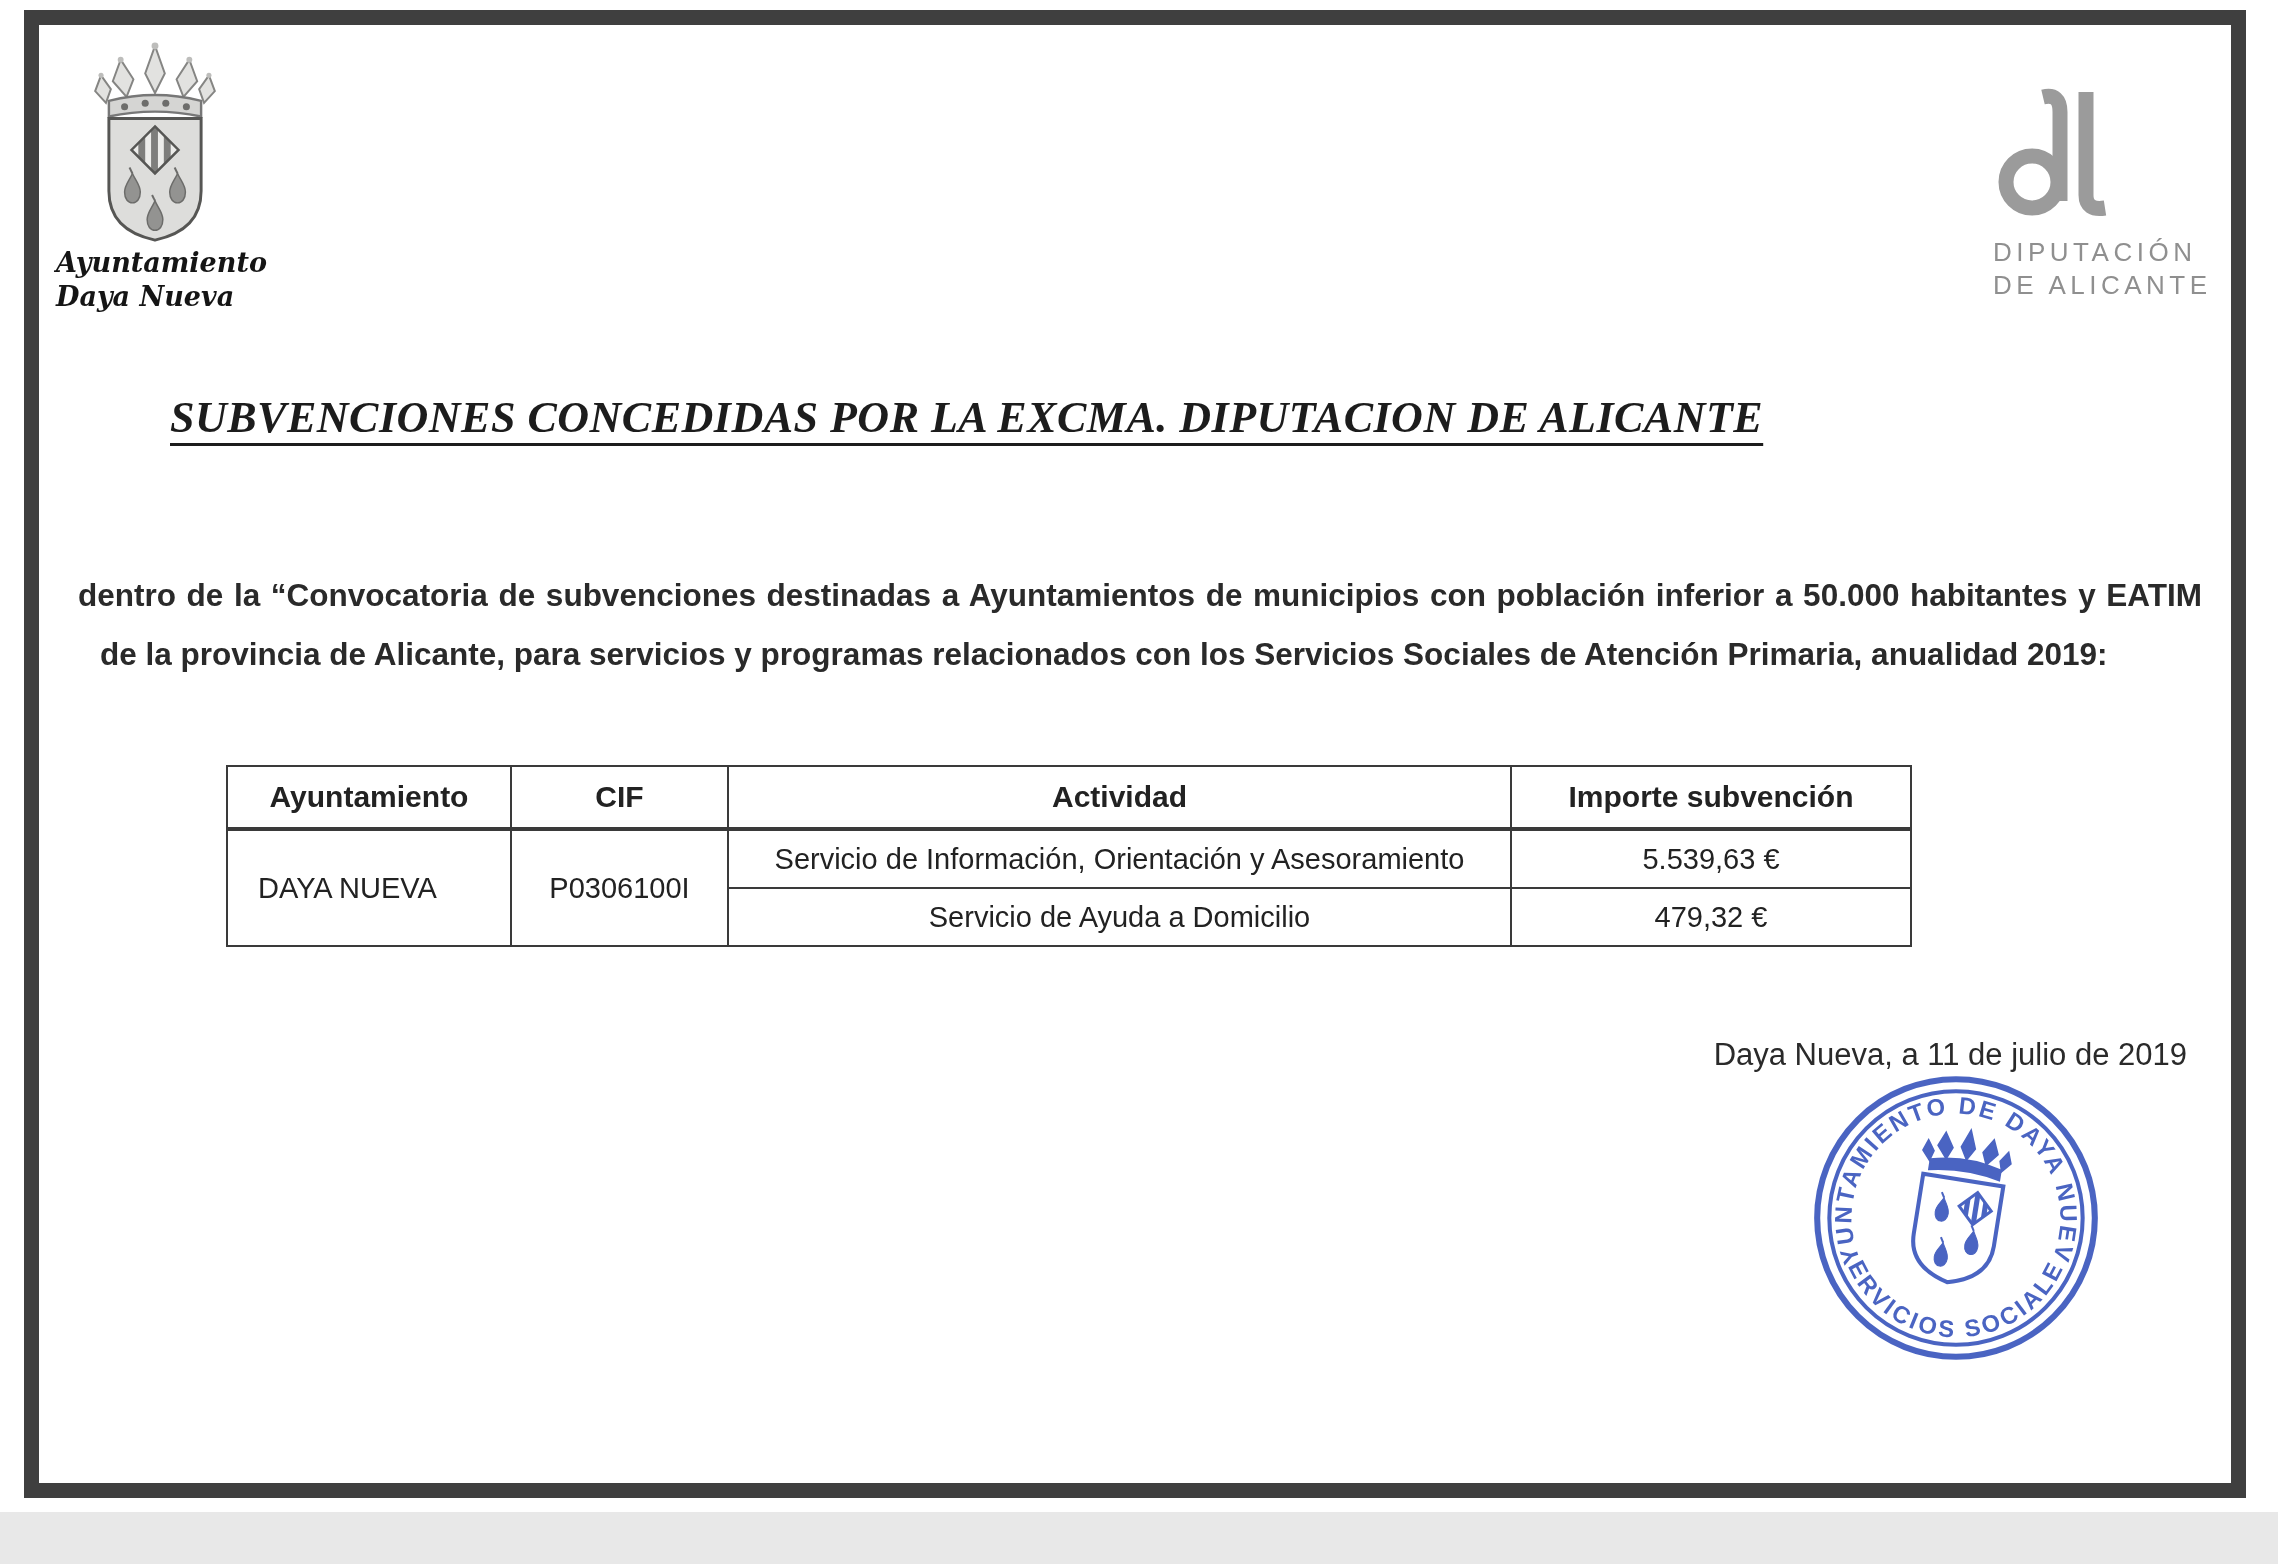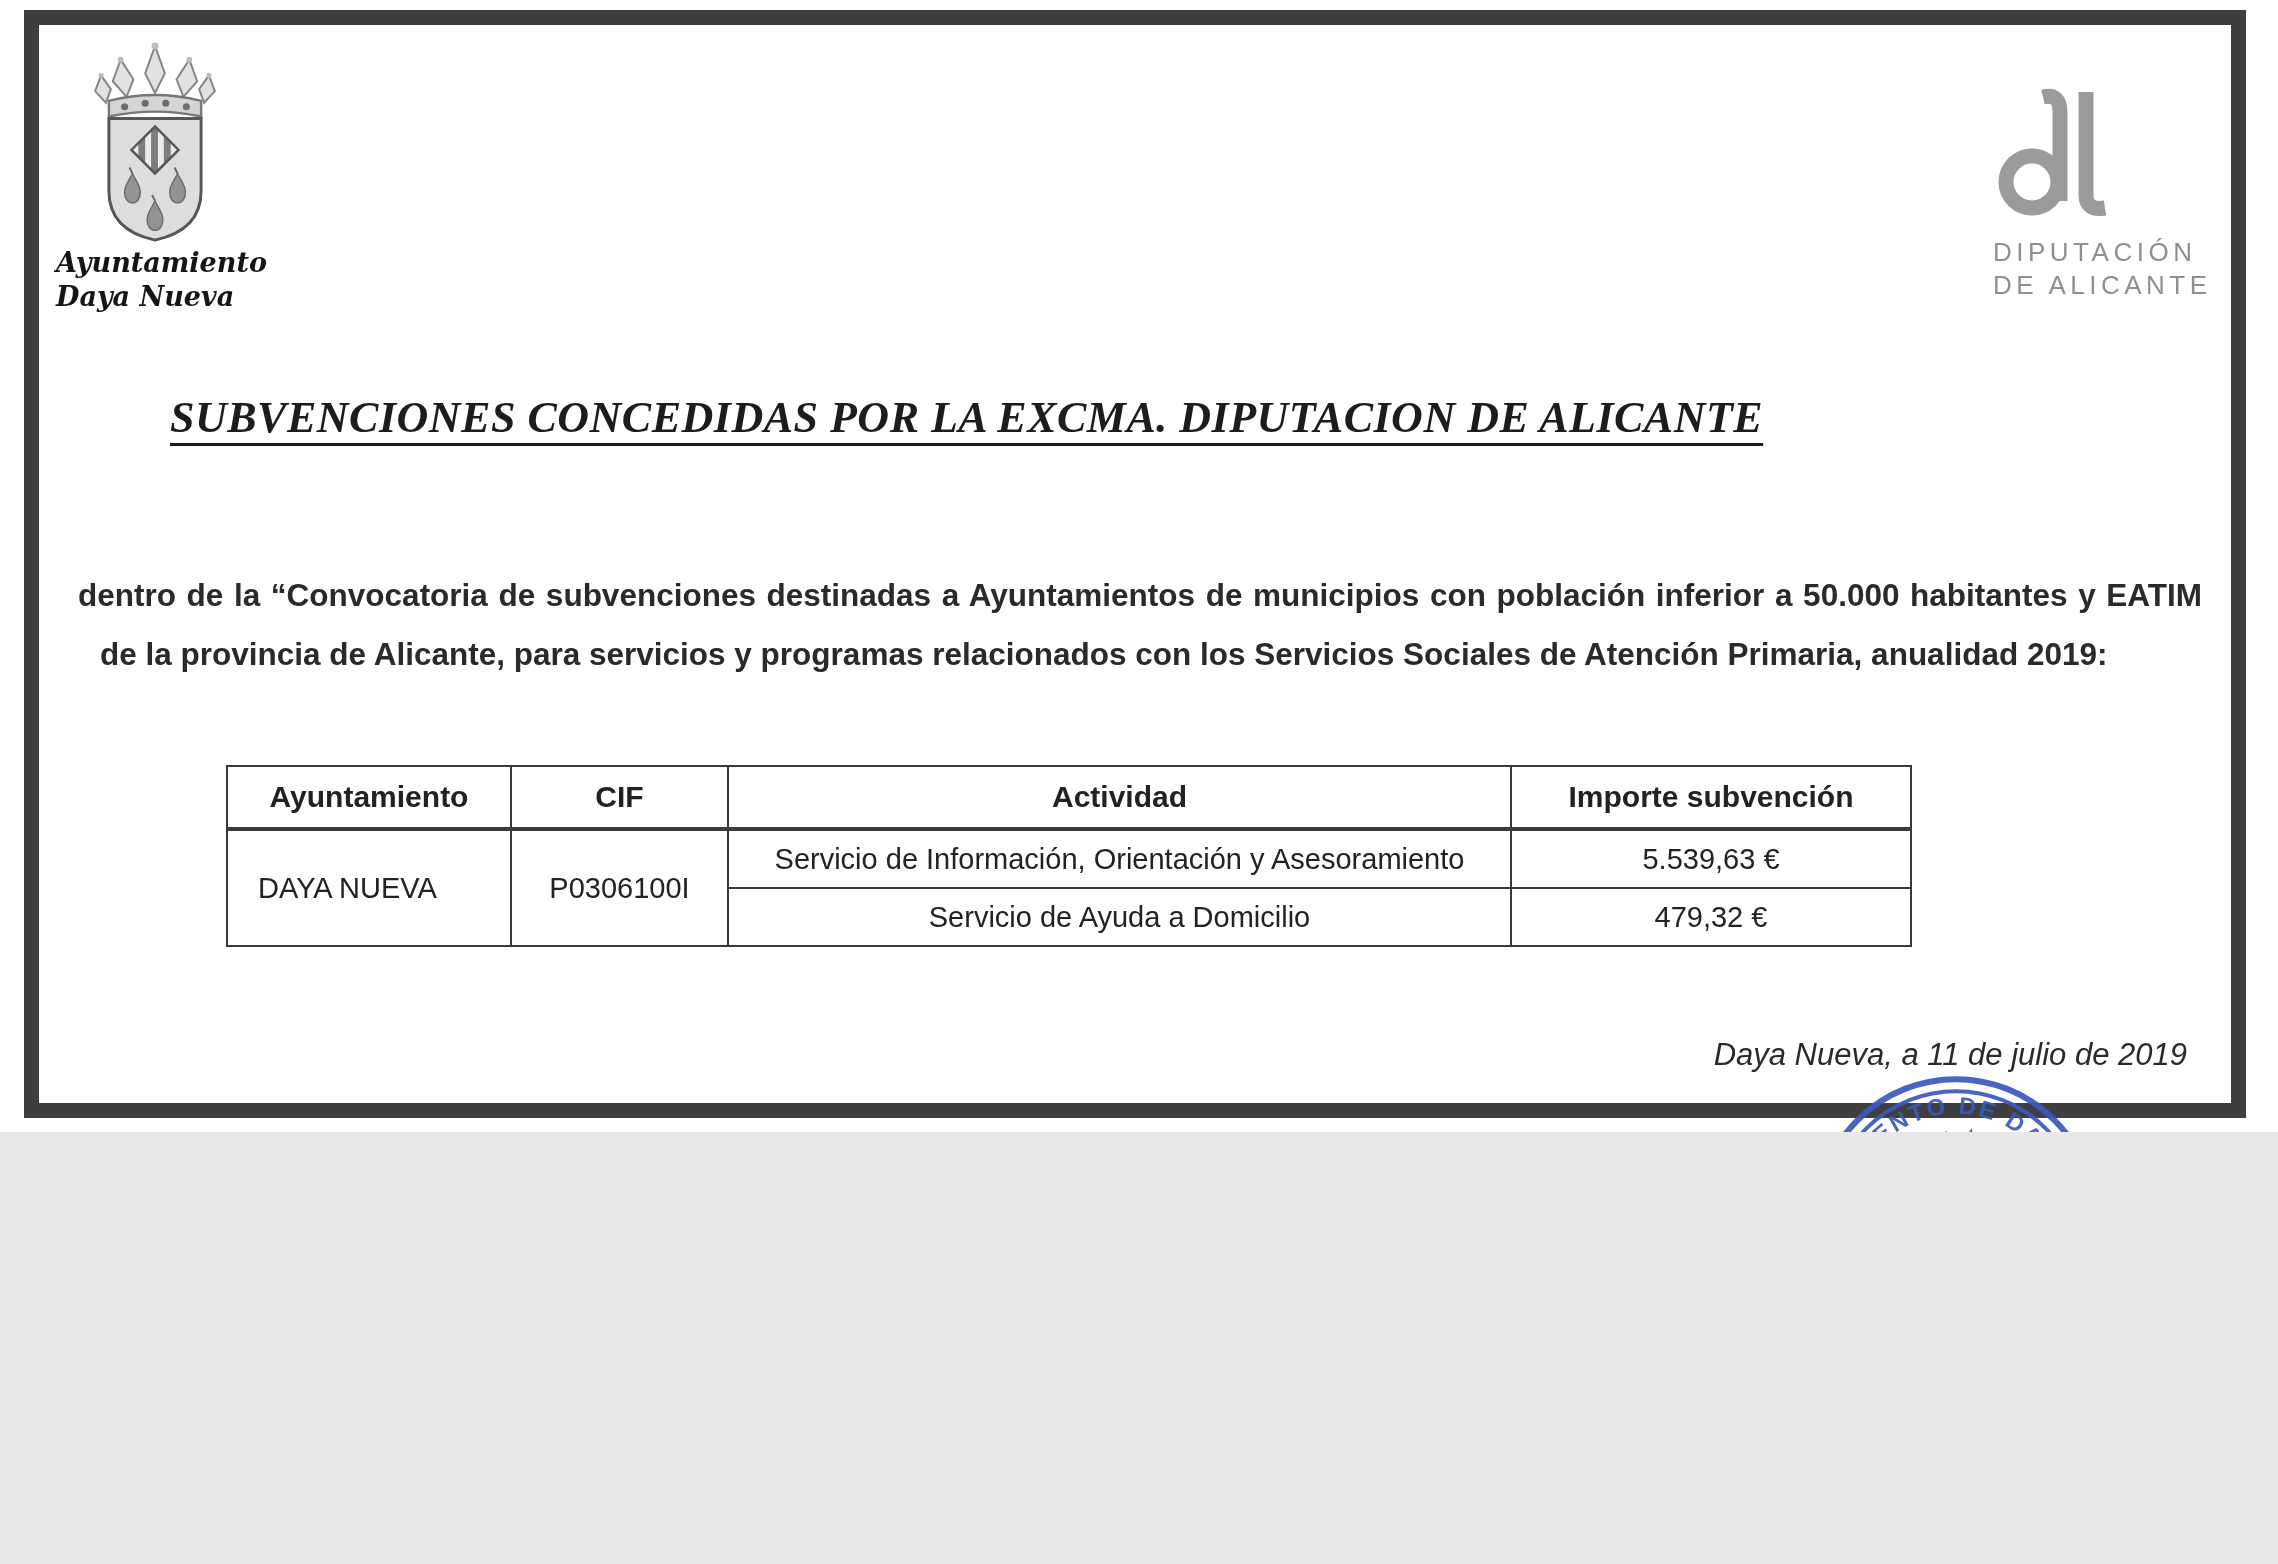--- a/index.html
+++ b/index.html
@@ -1,18 +1,18 @@
 <!DOCTYPE html>
 <html><head>
 <meta charset="utf-8">
 <style>
   html,body{margin:0;padding:0;background:#e8e8e8;}
   .page{
     position:relative;
-    width:2278px;height:1132px;
+    width:2278px;height:1512px;
     background:#ffffff;
     font-family:"Liberation Sans", sans-serif;
     color:#262626;
     overflow:hidden;
   }
   .scan-frame{
     position:absolute;
     left:24px;top:10px;right:32px;bottom:14px;
     border:15px solid #3f3f3f;
     pointer-events:none;
@@ -69,21 +69,21 @@
   }
   .grant-table th{font-weight:bold;font-size:30px;height:60px;border-bottom-width:4px;}
   .grant-table td.muni{ text-align:left;padding-left:30px;}
   .col-ayto{width:284px;}
   .col-cif{width:217px;}
   .col-act{width:783px;}
   .col-imp{width:400px;}
   
   .date-line{
     position:absolute;top:1037px;right:91px;
-    font-size:31px;color:#2a2a2a;font-style:italic;
+    font-size:31px;color:#2a2a2a;
   }
   
   .stamp{position:absolute;left:1804px;top:1066px;width:304px;height:304px;opacity:0.92;}
 </style>
 </head>
 <body>
 
 <div class="page">
 
   <div class="scan-frame"></div>

